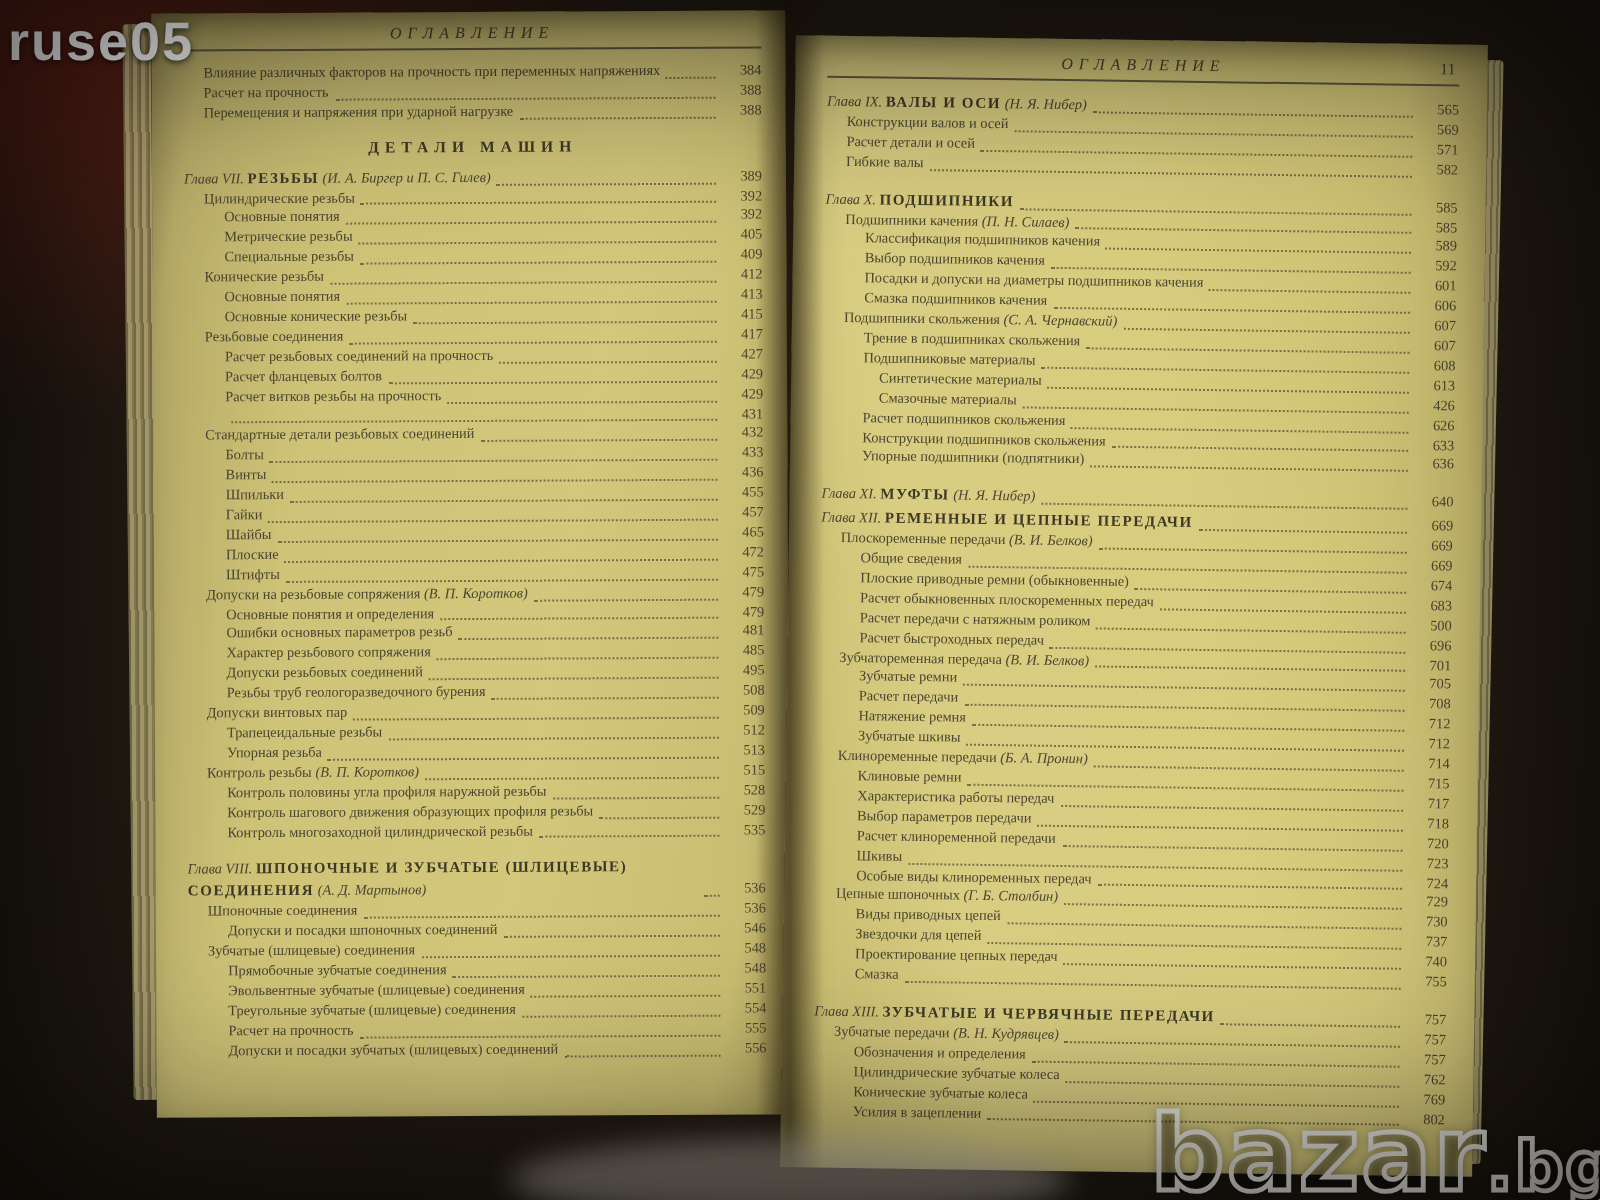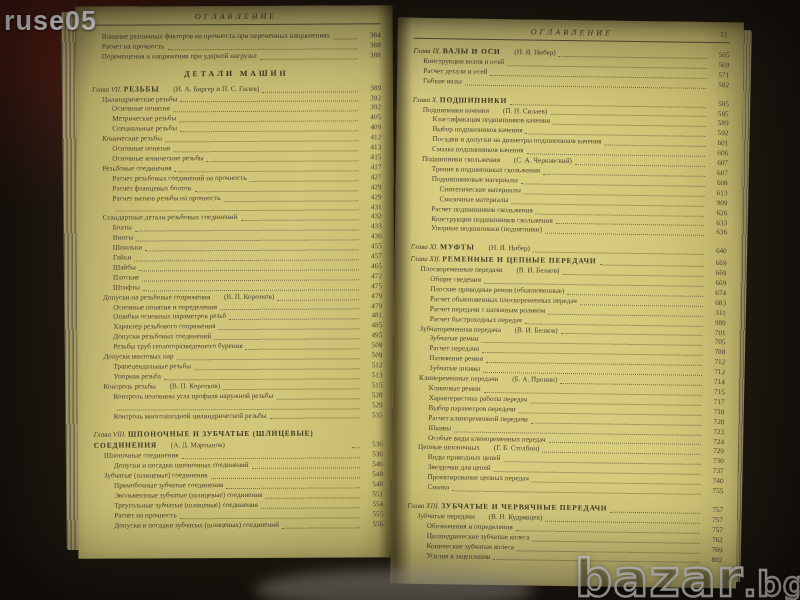--- a/index.html
+++ b/index.html
@@ -51,21 +51,21 @@
   .row{display:flex;align-items:flex-end;}
   .row .t{white-space:normal;}
   .lvl1{padding-left:10px;}
   .lvl2{padding-left:20px;}
   .lvl3{padding-left:28px;}
   .leader{flex:1;min-width:8px;border-bottom:1.4px dotted rgba(98,89,55,.8);margin:0 3px 2px 3px;}
   .pnum{width:20px;text-align:right;flex:none;}
   .chapter{margin-top:1px;}
   .chapter .chap-t{font-weight:bold;letter-spacing:.8px;font-size:7.5px;color:#3e3926;}
   .pre{font-style:italic;}
-  .auth{padding-left:12px;}
+  .auth{font-style:italic;}
   .sec-heading{text-align:center;font-weight:bold;letter-spacing:3px;font-size:7.8px;
     color:#3e3926;margin:7px 0 5px;}
   .gap{height:7px;}
   .wm-ruse{
     position:absolute;left:4px;top:6px;color:#fdfdfd;font-weight:bold;
     font-family:"Liberation Sans","DejaVu Sans",sans-serif;font-size:27px;
     text-shadow:0 1px 3px rgba(0,0,0,.7);letter-spacing:1px;text-align:right;
   }
   .wm-bazar{
     position:absolute;right:-8px;bottom:-8px;
@@ -261,20 +261,21 @@
           <span class="t"><span>Контроль резьбы</span><span class="auth"> (В. П. Коротков)</span></span>
           <span class="leader"></span>
           <span class="pnum">515</span>
         </div>
         <div class="row lvl2">
           <span class="t"><span>Контроль половины угла профиля наружной резьбы</span></span>
           <span class="leader"></span>
           <span class="pnum">528</span>
         </div>
         <div class="row lvl2">
+          <span class="t"><span>Контроль шагового движения образующих профиля резьбы</span></span>
           <span class="leader"></span>
           <span class="pnum">529</span>
         </div>
         <div class="row lvl2">
           <span class="t"><span>Контроль многозаходной цилиндрической резьбы</span></span>
           <span class="leader"></span>
           <span class="pnum">535</span>
         </div>
         <div class="gap"></div>
         <div class="row chapter">
@@ -399,21 +400,21 @@
           <span class="pnum">608</span>
         </div>
         <div class="row lvl3">
           <span class="t"><span>Синтетические материалы</span></span>
           <span class="leader"></span>
           <span class="pnum">613</span>
         </div>
         <div class="row lvl3">
           <span class="t"><span>Смазочные материалы</span></span>
           <span class="leader"></span>
-          <span class="pnum">909</span>
+          <span class="pnum">426</span>
         </div>
         <div class="row lvl2">
           <span class="t"><span>Расчет подшипников скольжения</span></span>
           <span class="leader"></span>
           <span class="pnum">626</span>
         </div>
         <div class="row lvl2">
           <span class="t"><span>Конструкции подшипников скольжения</span></span>
           <span class="leader"></span>
           <span class="pnum">633</span>
@@ -450,26 +451,26 @@
           <span class="pnum">674</span>
         </div>
         <div class="row lvl2">
           <span class="t"><span>Расчет обыкновенных плоскоременных передач</span></span>
           <span class="leader"></span>
           <span class="pnum">683</span>
         </div>
         <div class="row lvl2">
           <span class="t"><span>Расчет передачи с натяжным роликом</span></span>
           <span class="leader"></span>
-          <span class="pnum">311</span>
+          <span class="pnum">500</span>
         </div>
         <div class="row lvl2">
           <span class="t"><span>Расчет быстроходных передач</span></span>
           <span class="leader"></span>
-          <span class="pnum">989</span>
+          <span class="pnum">696</span>
         </div>
         <div class="row lvl1">
           <span class="t"><span>Зубчатоременная передача</span><span class="auth"> (В. И. Белков)</span></span>
           <span class="leader"></span>
           <span class="pnum">701</span>
         </div>
         <div class="row lvl2">
           <span class="t"><span>Зубчатые ремни</span></span>
           <span class="leader"></span>
           <span class="pnum">705</span>

